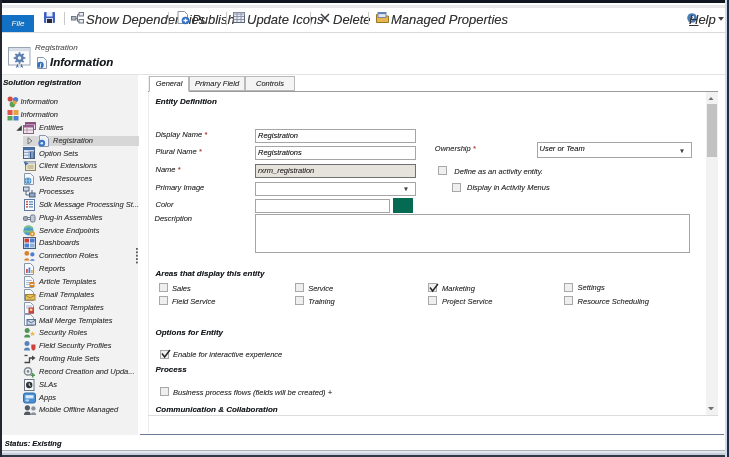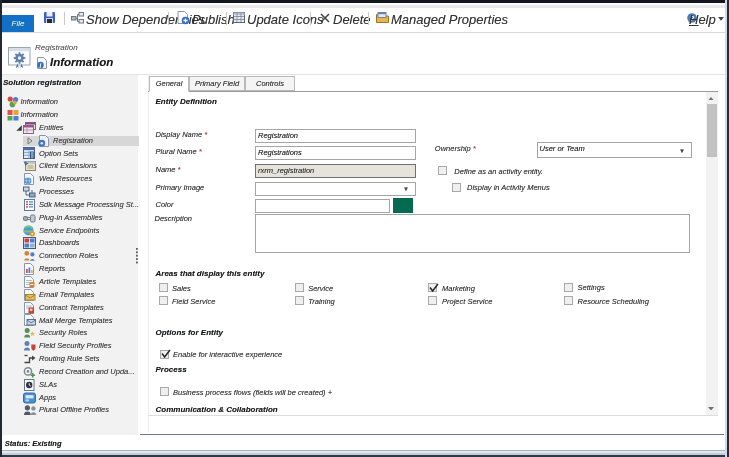--- a/index.html
+++ b/index.html
@@ -336,21 +336,21 @@
           </svg></span>
         <span class="tx" style="left:38px">Apps</span>
       </div>
       <div class="nv">
         <span class="ic" style="left:21.5px"><svg width="15" height="12">
             <circle cx="4.4" cy="3.8" r="2.6" fill="#525a66"></circle>
             <path d="M1 11 a3.2 3.2 0 0 1 6.8 0 z" fill="#525a66"></path>
             <circle cx="10.4" cy="4.4" r="2.2" fill="#8a919d"></circle>
             <path d="M7.8 11 a2.7 2.7 0 0 1 5.4 0 z" fill="#8a919d"></path>
           </svg></span>
-        <span class="tx" style="left:38px">Plural Offline Profiles</span>
+        <span class="tx" style="left:38px">Mobile Offline Managed</span>
       </div>
     </div>
 <svg class="abs" style="left:134.8px;top:247px" width="4" height="18">
       <g fill="#5a5a5a">
         <rect x="1" y="1" width="1.8" height="1.8"></rect>
         <rect x="1" y="4.4" width="1.8" height="1.8"></rect>
         <rect x="1" y="7.8" width="1.8" height="1.8"></rect>
         <rect x="1" y="11.2" width="1.8" height="1.8"></rect>
         <rect x="1" y="14.6" width="1.8" height="1.8"></rect>
       </g>

